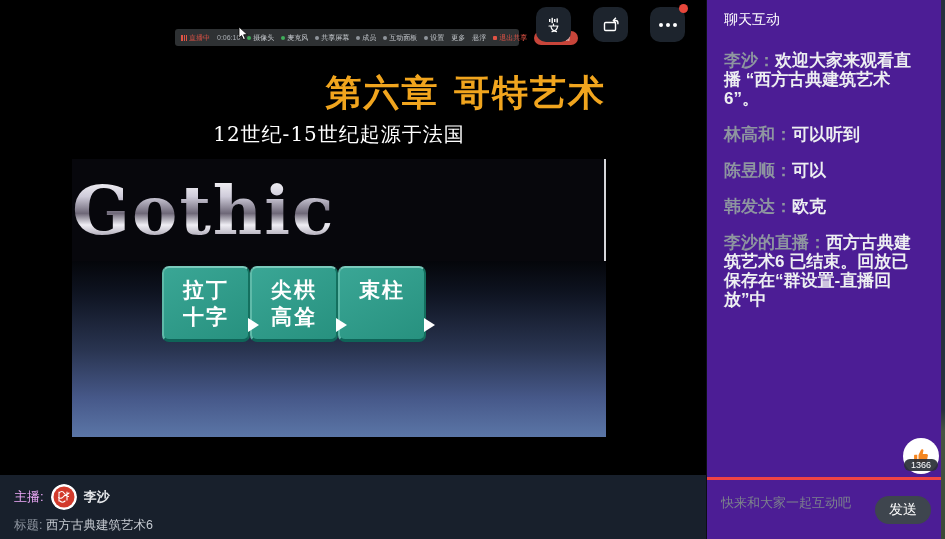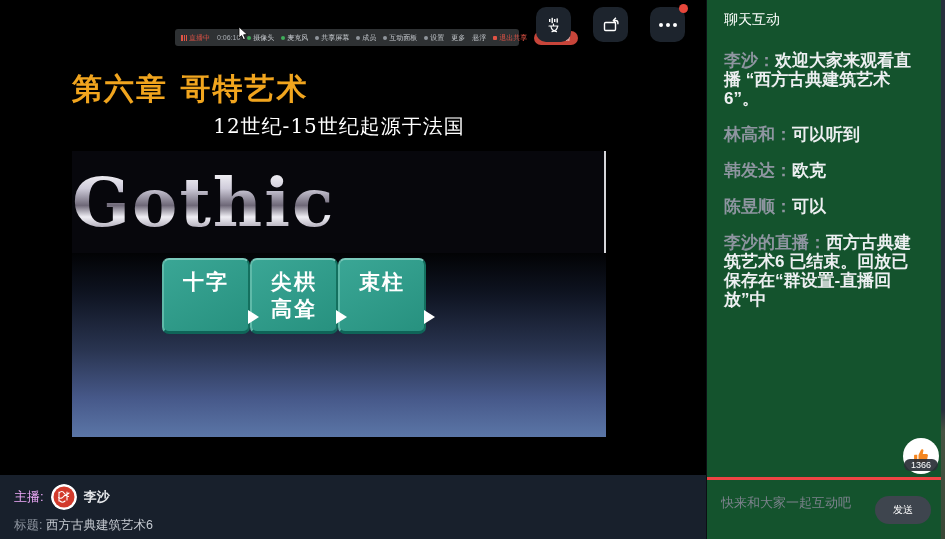--- a/index.html
+++ b/index.html
@@ -30,22 +30,22 @@
     background:#1d242d; display:flex; align-items:center; justify-content:center; }
   .ctrl-btn.b1 { left:536px; } .ctrl-btn.b2 { left:593px; } .ctrl-btn.b3 { left:650px; }
   .notif-dot { position:absolute; left:679px; top:4px; width:9px; height:9px; border-radius:50%;
     background:#e8473b; }
   .dots3 { display:flex; gap:3px; }
   .dots3 i { width:4px; height:4px; border-radius:50%; background:#fff; }
 
   
   .slide { position:absolute; left:72px; top:56px; width:534px; height:381px;
     background:linear-gradient(180deg,#000 0%,#000 50%,#0e1320 62%,#293450 77%,#47598a 90%,#5b76a7 100%); }
-  .slide-title { margin-top:13px; text-align:left; font-family:"DejaVu Serif",serif;
-    font-weight:bold; font-size:30px; color:#f1a51e; letter-spacing:2px; }
+  .slide-title { margin-top:13px; text-align:right; font-family:"DejaVu Serif",serif;
+    font-weight:bold; font-size:36px; color:#f1a51e; letter-spacing:2px; }
   .slide-subtitle { text-align:center; font-family:"DejaVu Serif",serif; font-size:20px;
     color:#fff; margin-top:3px; letter-spacing:1px; }
   .gothic { margin-top:11px; height:102px; background:#07070c; border-right:2px solid #d5d6da;
     display:flex; align-items:center; justify-content:flex-start; }
   .gothic-text { font-family:"DejaVu Serif",serif; font-weight:bold; font-size:68px; line-height:1;
     background:linear-gradient(180deg,#ffffff 0%,#cfccda 30%,#6e6878 55%,#efeef4 72%,#827b8e 100%);
     -webkit-background-clip:text; background-clip:text; color:transparent; letter-spacing:2px; }
   .boxes { margin:5px 0 0 90px; display:flex; align-items:flex-start; }
   .gbox { width:88px; height:76px; border-radius:7px; margin-right:8px;
     background:linear-gradient(150deg,#3aa695 0%,#27917f 100%);
@@ -62,59 +62,60 @@
     font-size:13px; }
   .host-label { color:#f0abfc; }
   .host-name { color:#e9ebee;font-weight:bold; }
   .avatar { width:26px; height:26px; border-radius:50%; overflow:hidden; flex:0 0 auto; }
   .title-row { position:absolute; left:14px; top:42px; font-size:12.5px; }
   .title-label { color:#8f96a1; }
   .title-value { color:#c6cbd2; }
 
   
   .chat-panel { position:absolute; left:706px; top:0; width:235px; height:539px;
-    background:#14532d; border-left:1px solid #0c0f14; }
+    background:#4c1d95; border-left:1px solid #0c0f14; }
   .chat-header { padding:11px 17px 10px; font-size:14px; color:#fff; }
   .chat-messages { padding:12px 17px 0; }
   .msg { font-size:17px; line-height:19px; margin-bottom:17px;font-weight:bold; }
   .msg-name { color:#8e95a0; }
   .msg-text { color:#edeff1; }
   .like-wrap { position:absolute; left:196px; top:438px; width:36px; height:36px; }
   .like-btn { width:36px; height:36px; border-radius:50%; background:#fff;
     display:flex; align-items:center; justify-content:center; cursor:pointer; }
   .like-badge { position:absolute; left:50%; transform:translateX(-50%); top:21px;
     background:rgba(42,47,55,.93); border-radius:7px; padding:1px 7px; font-size:9px;
     color:#fff; white-space:nowrap; }
   .chat-input-bar { position:absolute; left:0; top:477px; width:100%; height:62px;
     border-top:3px solid #ef4444; }
   .chat-input { position:absolute; left:14px; top:15px; width:145px; background:transparent;
     border:none; outline:none; color:#dfe2e6; font-size:13px; font-family:"Liberation Sans",sans-serif; }
   .chat-input::placeholder { color:#7c828c; }
   .send-btn { position:absolute; right:10px; top:16px; width:56px; height:28px; border-radius:16px;
-    background:#3e454e; color:#fff; font-size:10px; display:flex; align-items:center;
+    background:#3e454e; color:#fff; font-size:14px; display:flex; align-items:center;
     justify-content:center; cursor:pointer; }
 
   .edge-strip { position:absolute; left:941px; top:0; width:4px; height:539px;
     background:linear-gradient(180deg,#27303d 0%,#27303d 76%,#475443 80%,#3a4836 100%); }
 </style>
 </head>
 <body>
 
 <div class="app">
 
   <div class="video-area" style="position:absolute;left:0;top:0;width:706px;height:475px;background:#000;">
 
     <div class="slide">
       <div class="slide-title">第六章  哥特艺术</div>
       <div class="slide-subtitle">12世纪-15世纪起源于法国</div>
       <div class="gothic">
         <span class="gothic-text">Gothic</span>
       </div>
       <div class="boxes">
         <div class="gbox">
+          <div>拉丁</div>
           <div>十字</div>
         </div>
         <div class="box-arrow"></div>
         <div class="gbox">
           <div>尖栱</div>
           <div>高耸</div>
         </div>
         <div class="box-arrow"></div>
         <div class="gbox">
           <div>束柱</div>
@@ -219,24 +220,24 @@
   <div class="chat-panel">
     <div class="chat-header">聊天互动</div>
     <div class="chat-messages">
       <div class="msg">
         <span class="msg-name">李沙：</span><span class="msg-text">欢迎大家来观看直播 “西方古典建筑艺术6”。</span>
       </div>
       <div class="msg">
         <span class="msg-name">林高和：</span><span class="msg-text">可以听到</span>
       </div>
       <div class="msg">
+        <span class="msg-name">陈昱顺：</span><span class="msg-text">可以</span>
+      </div>
+      <div class="msg">
         <span class="msg-name">韩发达：</span><span class="msg-text">欧克</span>
-      </div>
-      <div class="msg">
-        <span class="msg-name">陈昱顺：</span><span class="msg-text">可以</span>
       </div>
       <div class="msg">
         <span class="msg-name">李沙的直播：</span><span class="msg-text">西方古典建筑艺术6 已结束。回放已保存在“群设置-直播回放”中</span>
       </div>
     </div>
 
     <div class="like-wrap">
       <div class="like-btn">
         <svg width="20" height="20" viewBox="0 0 24 24">
           <path fill="#f5861f" d="M4.5 10.5h3V20h-3a.8.8 0 0 1-.8-.8v-7.9a.8.8 0 0 1 .8-.8z"></path>

